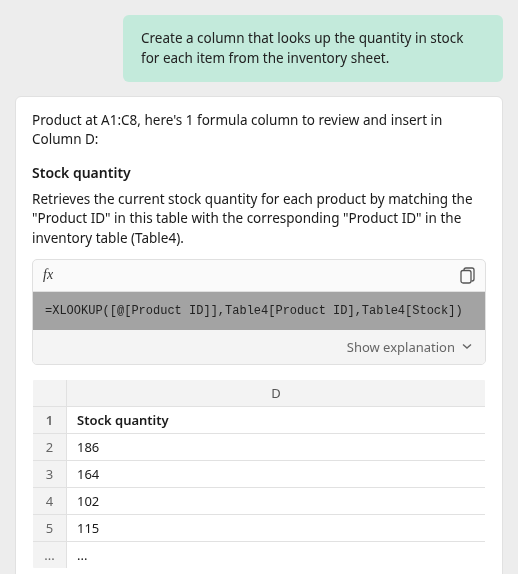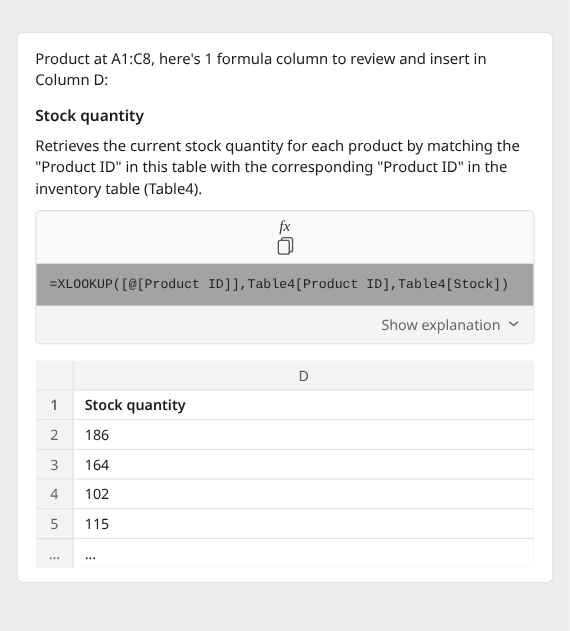--- a/index.html
+++ b/index.html
@@ -37,21 +37,20 @@
     margin-top: 10px;
     border: 1px solid #e0e0e0;
     border-radius: 5px;
     background: #fafafa;
     overflow: hidden;
   }
   .formula-header {
     display: flex; justify-content: space-between; align-items: center;
     padding: 7px 10px;
     border-bottom: 1px solid #e0e0e0;
-    flex-direction: column;
   }
   .fx-label { font-style: italic; font-family: Georgia, serif; font-size: 14px; color: #333; }
   .copy-btn { cursor: pointer; color: #555; display:flex; }
   .formula-code {
     font-family: Consolas, "Courier New", monospace;
     font-size: 12px;
     padding: 12px 12px;
     color: #222;
     white-space: nowrap;
     overflow: hidden;
@@ -92,20 +91,23 @@
   }
   .preview-table thead th { background: #f3f3f3; font-weight: 400; color:#555; }
   .preview-table thead th.col-d { text-align: center; }
   .preview-table tr.header-row td { font-weight: 600; }
 </style>
 </head>
 <body>
 
 <div class="chat-area">
 
+  <div class="user-bubble">
+    <span>Create a column that looks up the quantity in stock for each item from the inventory sheet.</span>
+  </div>
 
   <div class="response-card">
 
     <div class="intro-line">
       <span>Product at </span><b>A1:C8</b><span>, here's 1 formula column to review and insert in </span><b>Column D</b><span>:</span>
     </div>
 
     <div class="section-title">Stock quantity</div>
     <div class="section-desc">Retrieves the current stock quantity for each product by matching the "Product ID" in this table with the corresponding "Product ID" in the inventory table (Table4).</div>
 

